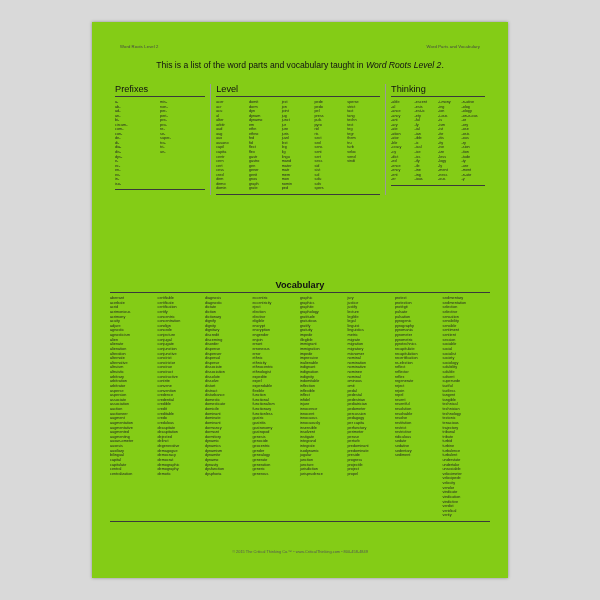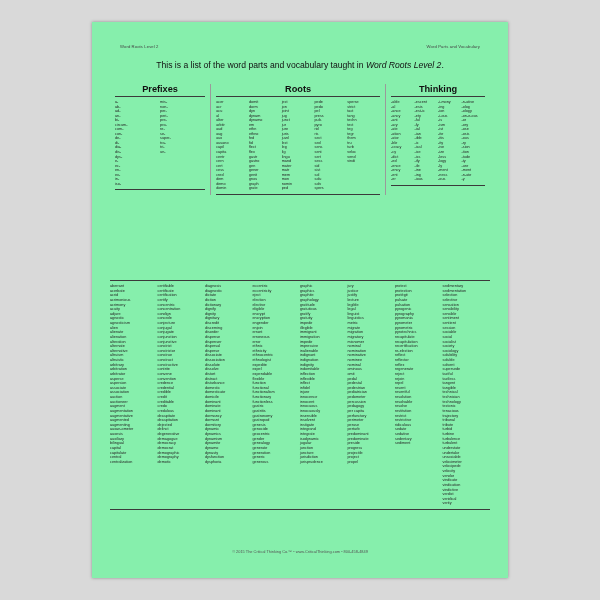--- a/index.html
+++ b/index.html
@@ -10,21 +10,21 @@
     height: 600px;
     overflow: hidden;
     font-family: "Liberation Sans", sans-serif;
   }
   #page {
     position: absolute;
     left: 92px;
     top: 22px;
     width: 416px;
     height: 556px;
-    background: #86efac;
+    background: #84cc16;
     box-shadow: 0 0 3px rgba(0,0,0,0.35);
     box-sizing: border-box;
     padding: 0;
   }
   .runhead {
     position: absolute;
     top: 22px;
     font-size: 4.2px;
     color: #444;
     letter-spacing: 0.1px;
@@ -55,23 +55,23 @@
     display: flex;
     align-items: stretch;
   }
   .part-prefixes { width: 26.5%; }
   .part-roots    { width: 46%; border-left: 0.7px solid #9a9a9a; border-right: 0.7px solid #9a9a9a; }
   .part-suffixes { width: 27.5%; }
 
   .part-inner { padding: 0 5px; }
 
   .sec-title {
-    text-align: center;
+    text-align: left;
     font-size: 9.2px;
-    font-weight: bold;
+    font-weight: normal;
     color: #111;
     padding-bottom: 2px;
   }
   .rule {
     border-top: 1.1px solid #3a3a3a;
     margin: 0 0 3px 0;
   }
   .rule-bottom {
     border-top: 1.1px solid #3a3a3a;
     margin: 3px 0 0 0;
@@ -168,21 +168,21 @@
                 <span>tri-</span>
                 <span>un-</span>
               </div>
             </div>
           <div class="rule-bottom"></div>
         </div>
       </div>
 
       <div class="part-roots">
         <div class="part-inner">
-          <div class="sec-title">Roots</div>
+          <div class="sec-title">Level</div>
           <div class="rule"></div>
           <div class="cols" id="roots-cols">
               <div class="col">
                 <span>acer</span>
                 <span>acr</span>
                 <span>acu</span>
                 <span>al</span>
                 <span>alter</span>
                 <span>arbitr</span>
                 <span>aud</span>
@@ -374,20 +374,21 @@
               </div>
             </div>
           <div class="rule-bottom"></div>
         </div>
       </div>
 
     </div>
   </div>
 
   <div class="sectionwrap vocabwrap vocab">
+    <div class="vocab-title">Vocabulary</div>
     <div class="rule"></div>
     <div class="cols" id="vocab-cols">
         <div class="col">
           <span>aberrant</span>
           <span>acerbate</span>
           <span>acrid</span>
           <span>acrimonious</span>
           <span>acrimony</span>
           <span>acuity</span>
           <span>adjure</span>

